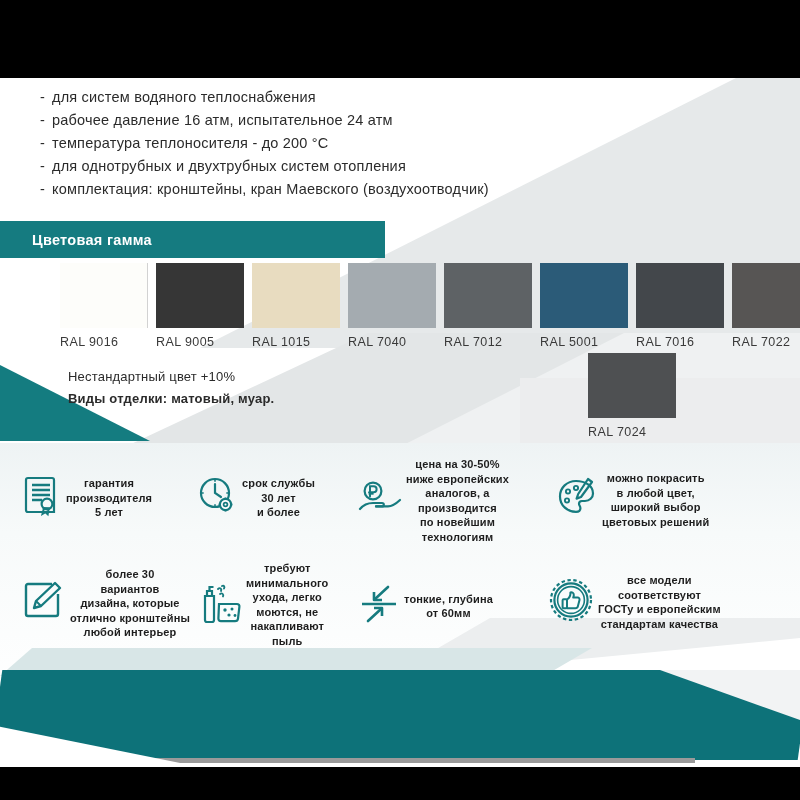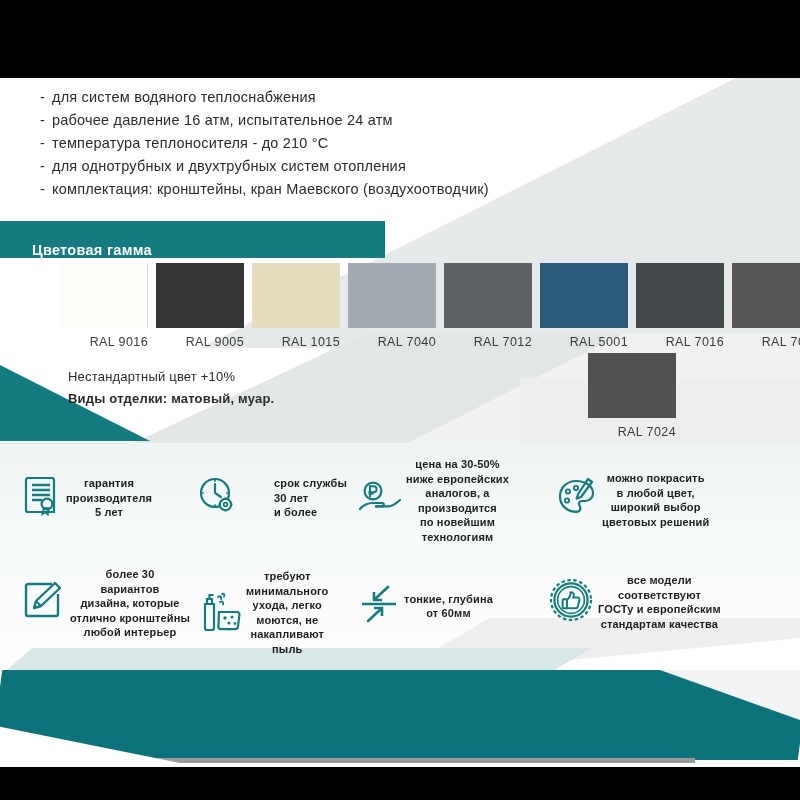--- a/index.html
+++ b/index.html
@@ -99,32 +99,32 @@
     display:flex; align-items:baseline;
     font-size:14.5px; color:#2b2b2b; line-height:23px;
     letter-spacing:.2px; white-space:nowrap;
   }
   .spec-dash { width:12px; flex:0 0 12px; color:#2b2b2b; }
 
   
   .banner {
     position:absolute; left:0; top:143px; width:385px; height:37px;
     background:#157b80; z-index:12;
-    display:flex; align-items:flex-end;
+    display:flex; align-items:center;
   }
   .banner-text {
     color:#ffffff; font-size:14.5px; font-weight:bold;
     letter-spacing:.3px; padding-left:32px;
   }
 
   
   .sw-row { position:absolute; z-index:15; display:flex; }
   .sw-row-1 { left:60px; top:185px; gap:8px; }
   .sw-row-2 { left:588px; top:275px; gap:8px; }
-  .swatch-cell { width:88px; display:flex; flex-direction:column; align-items:flex-end; }
+  .swatch-cell { width:88px; display:flex; flex-direction:column; align-items:flex-start; }
   .swatch-chip { width:88px; height:65px; display:block; }
   .swatch-label {
     margin-top:7px; font-size:12.5px; color:#3a3a3a;
     letter-spacing:.4px; white-space:nowrap;
   }
   .chip-border { border-right:1px solid #d2d2d2; }
   .chip-tex {
     background-image:
       radial-gradient(rgba(255,255,255,.10) 1px, transparent 1.4px),
       radial-gradient(rgba(0,0,0,.16) 1px, transparent 1.4px);
@@ -143,30 +143,30 @@
   .features { position:absolute; left:0; top:375px; width:800px; z-index:20; }
   .feat {
     display:flex; align-items:center; gap:4px;
   }
   .feat .ic { flex:0 0 auto; display:block; }
   .feat .tx {
     font-size:11px; color:#1d1d1d; line-height:14.5px;
     letter-spacing:.15px; font-weight:bold;
   }
   .tx.center { text-align:center; }
-  .tx.left { text-align:left;margin-left:32px; }
+  .tx.left { text-align:center; }
 
   .r1 { position:absolute; top:0; left:0; width:800px; height:100px; }
   .r2 { position:absolute; top:100px; left:0; width:800px; height:100px; }
   .p1 { position:absolute; left:22px;  top:22px;justify-content:space-between; }
   .p2 { position:absolute; left:196px; top:22px; }
   .p3 { position:absolute; left:358px; top:4px;  }
   .p4 { position:absolute; left:556px; top:18px; }
   .p5 { position:absolute; left:22px;  top:14px; }
-  .p6 { position:absolute; left:196px; top:16px;  }
+  .p6 { position:absolute; left:196px; top:8px;  }
   .p7 { position:absolute; left:358px; top:30px; }
   .p8 { position:absolute; left:548px; top:20px; }
 </style>
 </head>
 <body>
 
 <div id="page">
 
   <div class="bar-top"></div>
   <div class="bar-bottom"></div>
@@ -191,21 +191,21 @@
       <div class="spec-row">
         <span class="spec-dash">-</span>
         <span>для систем водяного теплоснабжения</span>
       </div>
       <div class="spec-row">
         <span class="spec-dash">-</span>
         <span>рабочее давление 16 атм, испытательное 24 атм</span>
       </div>
       <div class="spec-row">
         <span class="spec-dash">-</span>
-        <span>температура теплоносителя - до 210 °C</span>
+        <span>температура теплоносителя - до 200 °C</span>
       </div>
       <div class="spec-row">
         <span class="spec-dash">-</span>
         <span>для однотрубных и двухтрубных систем отопления</span>
       </div>
       <div class="spec-row">
         <span class="spec-dash">-</span>
         <span>комплектация: кронштейны, кран Маевского (воздухоотводчик)</span>
       </div>
     </div>

